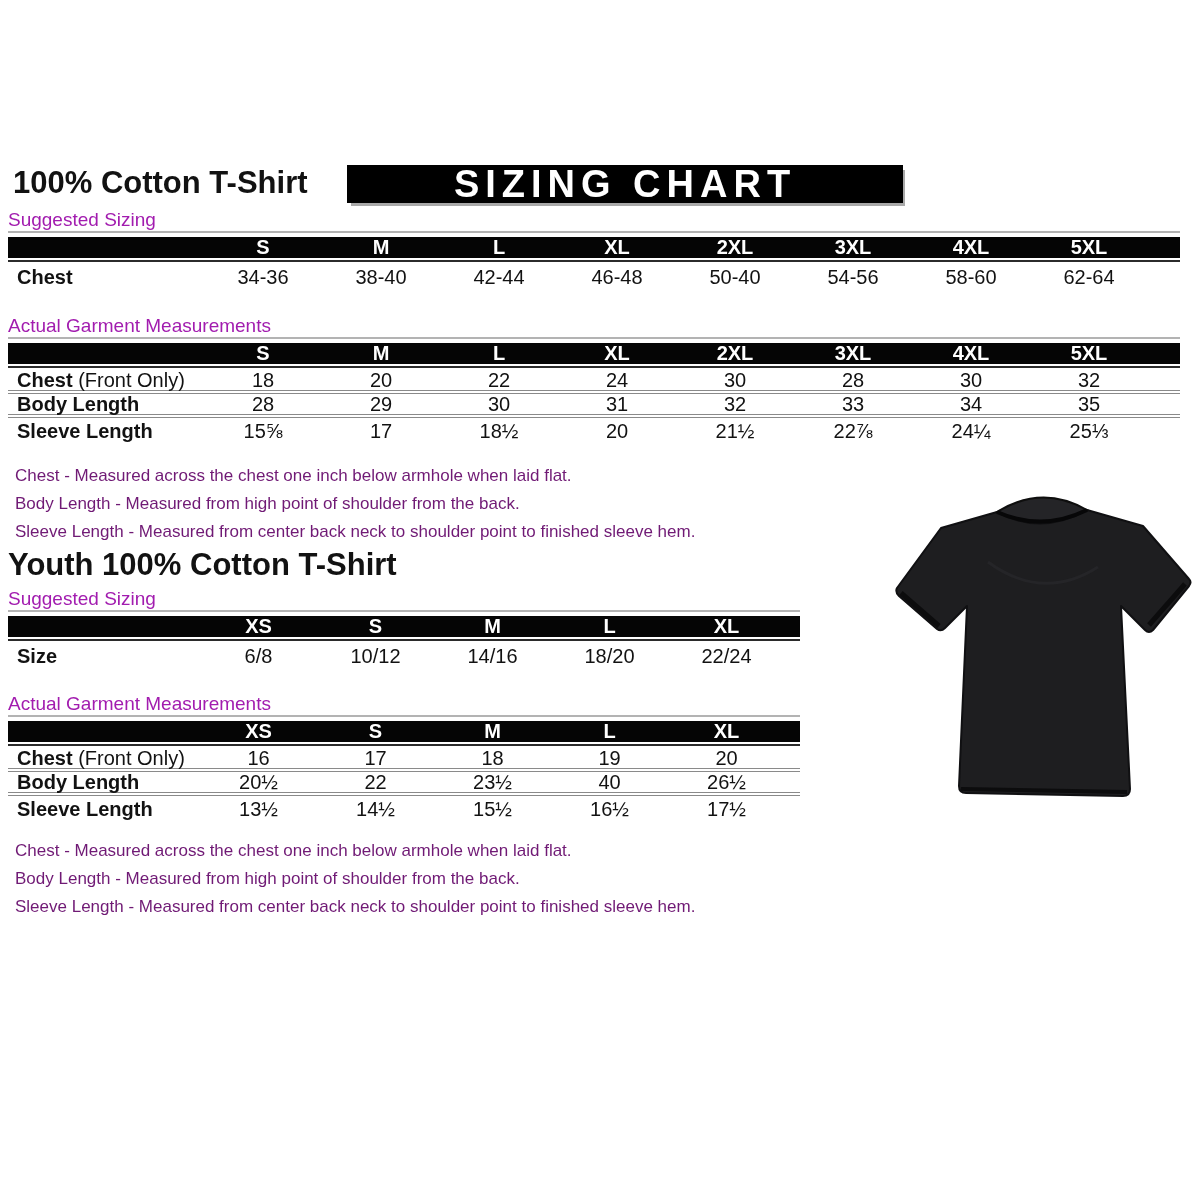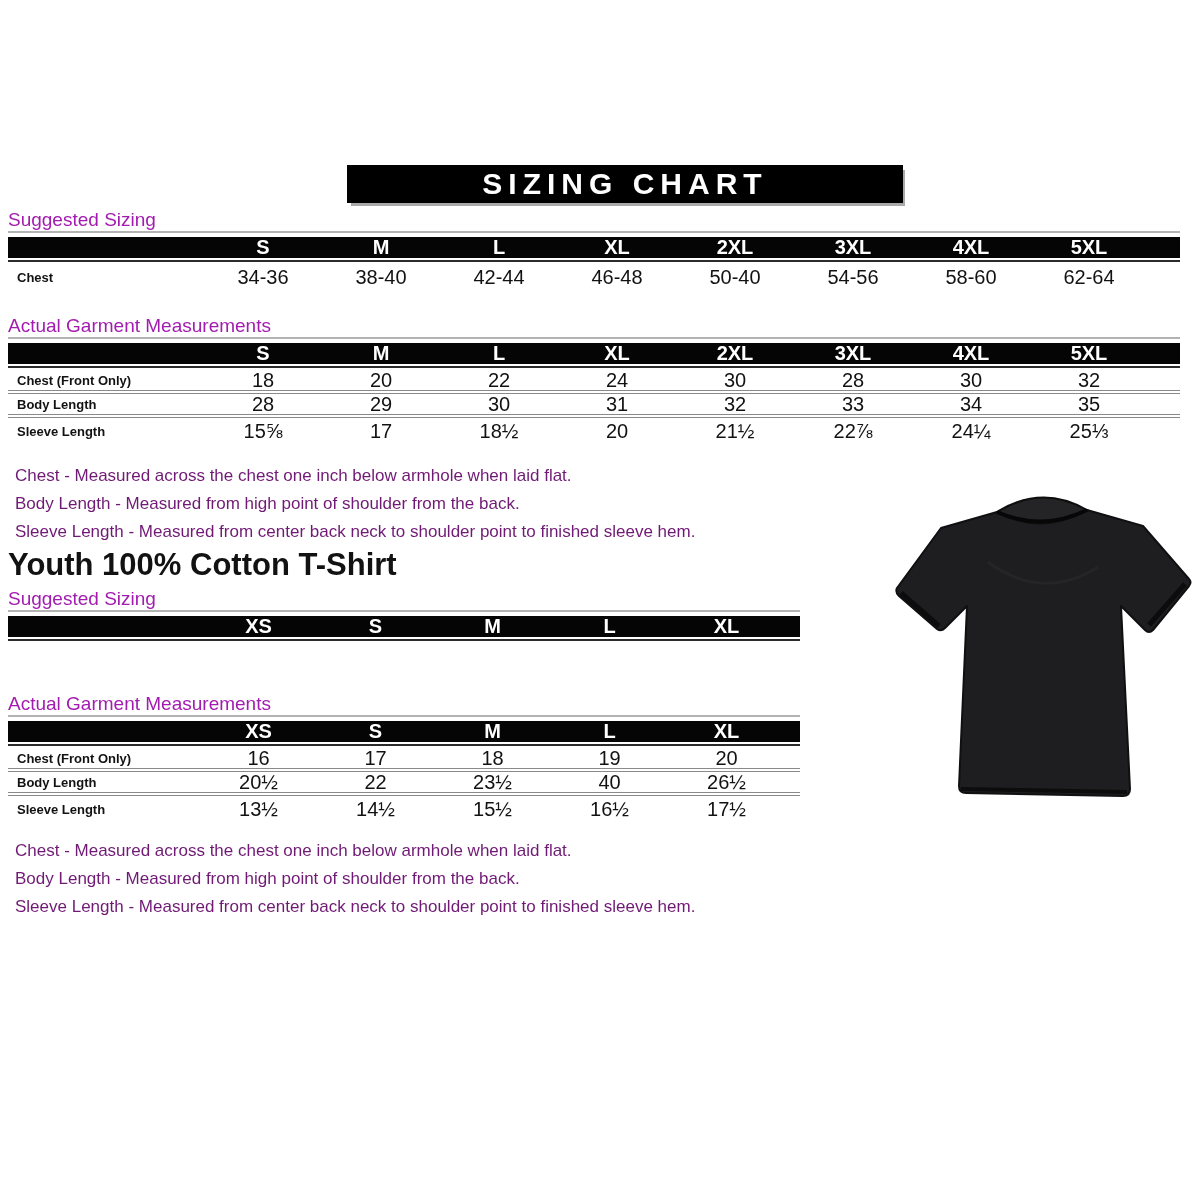--- a/index.html
+++ b/index.html
@@ -11,34 +11,34 @@
   }
   *{margin:0;padding:0;box-sizing:border-box;}
   html,body{width:1200px;height:1200px;background:#fff;overflow:hidden;
     font-family:"Liberation Sans","DejaVu Sans",sans-serif;color:var(--ink);}
   .page{position:absolute;inset:0;}
 
   .adult-title{position:absolute;left:13px;top:164px;font-size:31px;font-weight:bold;line-height:38px;white-space:nowrap;}
   .banner{position:absolute;left:347px;top:165px;width:556px;height:38px;background:var(--banner-bg);
     color:var(--banner-fg);display:flex;align-items:center;justify-content:center;
     box-shadow:3px 4px 0 -1px #a9a9a9;}
-  .banner span{font-size:30px;font-weight:bold;letter-spacing:6px;white-space:nowrap;}
+  .banner span{font-size:38px;font-weight:bold;letter-spacing:6px;white-space:nowrap;}
 
   .tbl{position:absolute;left:8px;}
   .tbl.adult{width:1172px;}
   .tbl.youth{width:792px;}
 
   .sec-label{font-size:19px;line-height:20px;border-bottom:2px solid #b3b3b3;padding-bottom:1px;margin-bottom:4px;color:#a21caf;}
 
   .bar{position:relative;background:var(--bar-bg);height:21px;display:flex;align-items:center;margin-bottom:6px;}
   .bar::after{content:"";position:absolute;left:0;right:0;bottom:-4px;height:2px;background:#2b2b2b;}
 
   .t-row{display:flex;align-items:center;height:26px;}
-  .lblcell{width:196px;padding-left:9px;font-size:13px;font-weight:bold;white-space:nowrap;}
-  .lblcell .sfx{font-weight:bold;text-align:center;}
+  .lblcell{width:196px;padding-left:9px;font-size:20px;font-weight:bold;white-space:nowrap;}
+  .lblcell .sfx{font-weight:normal;text-align:center;}
   .cell{width:118px;text-align:center;font-size:20px;}
   .bar .lblcell{color:#fff;}
   .bar .cell{color:#fff;font-weight:bold;}
   .tbl.adult .t-row, .tbl.adult .bar{padding-right:32px;}
   .tbl.youth .t-row, .tbl.youth .bar{padding-right:3px;}
   .tbl.youth .lblcell{width:192px;}
   .tbl.youth .cell{width:117px;}
 
   .act .t-row{height:24px;border-bottom:4px double var(--sep);}
   .act .t-row.last{border-bottom:none;height:27px;}
@@ -50,20 +50,21 @@
 
   .youth-title{position:absolute;left:8px;top:548px;font-size:31px;font-weight:bold;line-height:34px;white-space:nowrap;}
 
   .tee{position:absolute;left:893px;top:492px;width:300px;height:312px;}
 </style>
 </head>
 <body>
 
 <div class="page">
 
+  <h1 class="adult-title">100% Cotton T-Shirt</h1>
 
   <div class="banner">
     <span>SIZING CHART</span>
   </div>
 
   <div class="tbl adult" style="top:210px;">
     <div class="sec-label">Suggested Sizing</div>
     <div class="bar">
       <div class="lblcell"></div>
       <div class="cell">S</div>
@@ -147,20 +148,28 @@
   <div class="tbl youth" style="top:589px;">
     <div class="sec-label">Suggested Sizing</div>
     <div class="bar">
       <div class="lblcell"></div>
       <div class="cell">XS</div>
       <div class="cell">S</div>
       <div class="cell">M</div>
       <div class="cell">L</div>
       <div class="cell">XL</div>
     </div>
+    <div class="t-row">
+      <div class="lblcell"><span>Size</span><span class="sfx"></span></div>
+      <div class="cell">6/8</div>
+      <div class="cell">10/12</div>
+      <div class="cell">14/16</div>
+      <div class="cell">18/20</div>
+      <div class="cell">22/24</div>
+    </div>
   </div>
 
   <div class="tbl youth act" style="top:694px;">
     <div class="sec-label">Actual Garment Measurements</div>
     <div class="bar">
       <div class="lblcell"></div>
       <div class="cell">XS</div>
       <div class="cell">S</div>
       <div class="cell">M</div>
       <div class="cell">L</div>

